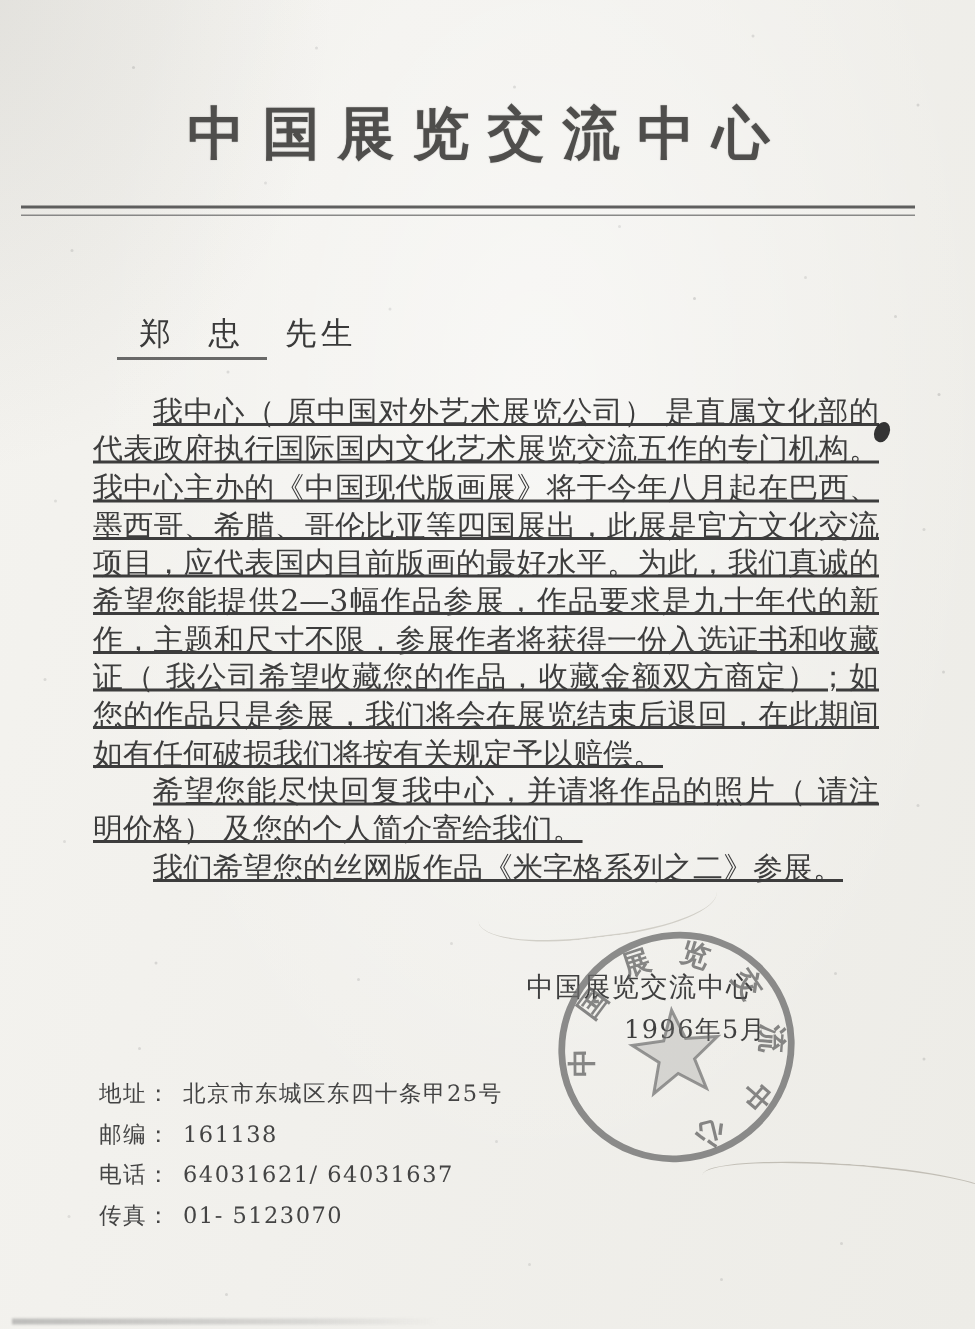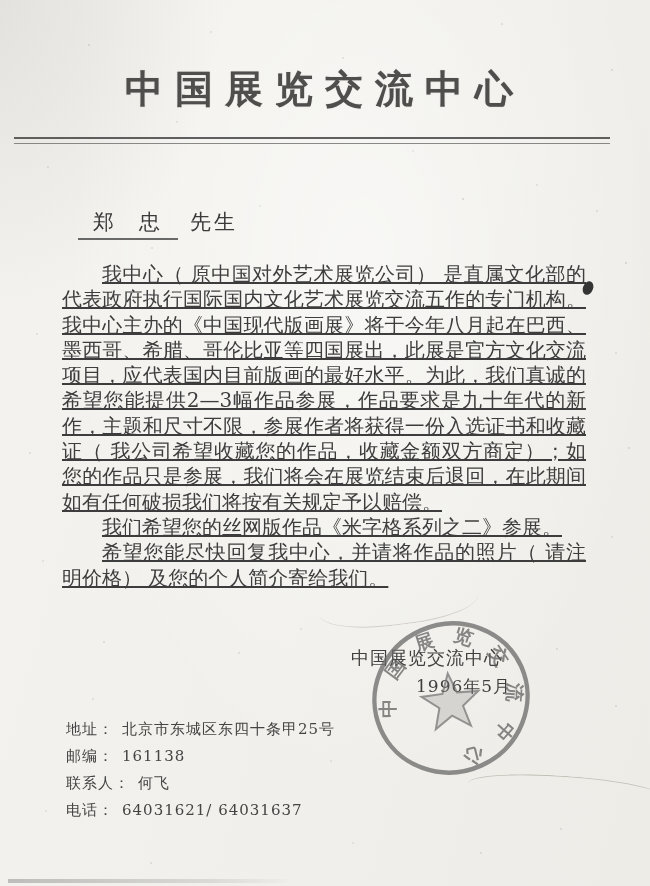--- a/index.html
+++ b/index.html
@@ -95,22 +95,22 @@
   <div class="title">中国展览交流中心</div>
 
   <div class="rule"></div>
 
   <div class="salutation">
     <span class="name">郑　忠</span><span class="suffix">先生</span>
   </div>
 
   <div class="body-text">
     <p>我中心（ 原中国对外艺术展览公司） 是直属文化部的代表政府执行国际国内文化艺术展览交流五作的专门机构。我中心主办的《中国现代版画展》将于今年八月起在巴西、墨西哥、希腊、哥伦比亚等四国展出，此展是官方文化交流项目，应代表国内目前版画的最好水平。为此，我们真诚的希望您能提供2—3幅作品参展，作品要求是九十年代的新作，主题和尺寸不限，参展作者将获得一份入选证书和收藏证（ 我公司希望收藏您的作品，收藏金额双方商定）；如您的作品只是参展，我们将会在展览结束后退回，在此期间如有任何破损我们将按有关规定予以赔偿。</p>
+    <p>希望您能尽快回复我中心，并请将作品的照片（ 请注明价格） 及您的个人简介寄给我们。</p>
     <p>我们希望您的丝网版作品《米字格系列之二》参展。</p>
-    <p>希望您能尽快回复我中心，并请将作品的照片（ 请注明价格） 及您的个人简介寄给我们。</p>
   </div>
 
   <div class="ink-blob"></div>
 
   <div class="closing-org">中国展览交流中心</div>
   <div class="closing-date">1996年5月</div>
 
   <div class="seal">
     <svg width="164" height="158" viewBox="0 0 164 158">
       <g transform="rotate(-24 82 79)">
@@ -127,26 +127,26 @@
   <div class="footer">
     <div class="line">
       <span class="label">地址：</span>
       <span class="value">北京市东城区东四十条甲25号</span>
     </div>
     <div class="line">
       <span class="label">邮编：</span>
       <span class="value">161138</span>
     </div>
     <div class="line">
-      <span class="label">联系人：</span>
-      <span class="value">何飞</span>
+      <span class="label">电话：</span>
+      <span class="value">64031621/ 64031637</span>
     </div>
     <div class="line">
-      <span class="label">电话：</span>
-      <span class="value">64031621/ 64031637</span>
+      <span class="label">传真：</span>
+      <span class="value">01- 5123070</span>
     </div>
   </div>
 
   <div class="crease-a"></div>
   <div class="crease-b"></div>
   <div class="bottom-smudge"></div>
 
 </div>
 
 </body></html>

